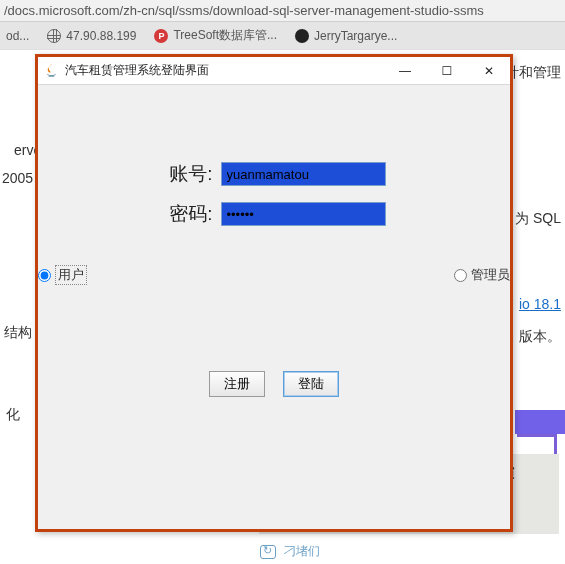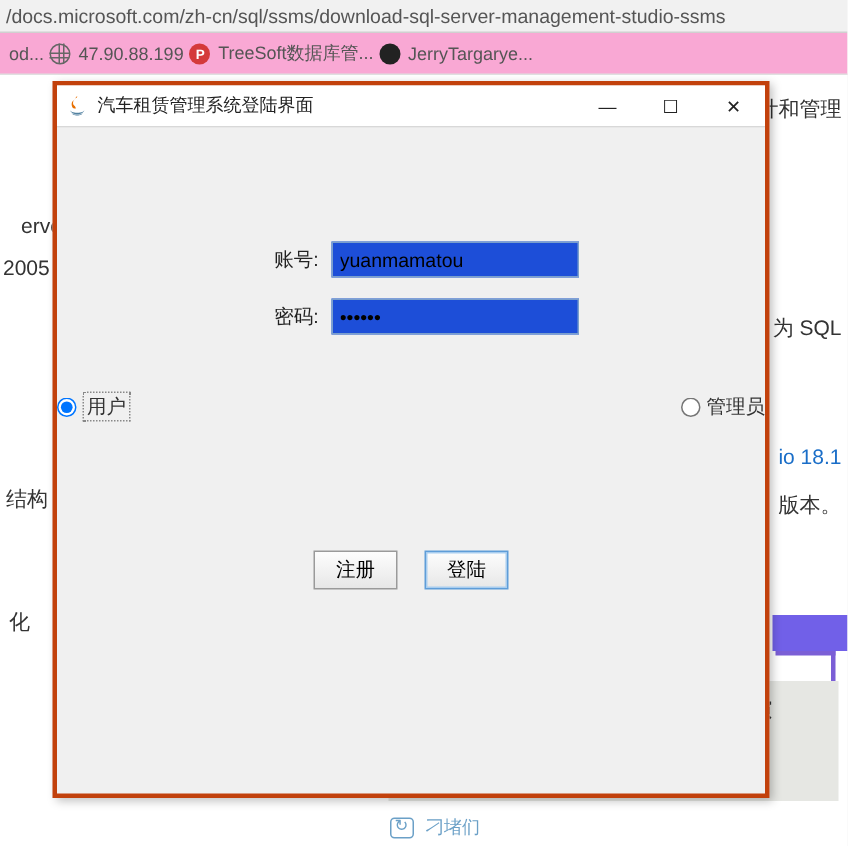--- a/index.html
+++ b/index.html
@@ -1,43 +1,43 @@
 <!DOCTYPE html>
 <html><head>
 <meta charset="utf-8">
 <style>
 *{margin:0;padding:0;box-sizing:border-box;font-family:"Microsoft YaHei",SimSun,Arial,sans-serif}
 body{width:565px;height:564px;overflow:hidden;background:#fff;position:relative;font-size:13px;color:#333}
 .url-bar{height:22px;background:#f1f1f1;border-bottom:1px solid #d0d0d0;display:flex;align-items:center;padding:0 4px;color:#555;font-size:13px;white-space:nowrap;overflow:hidden}
-.bookmarks{height:28px;background:#f9a8d4;border-bottom:1px solid #e0e0e0;display:flex;align-items:center;gap:4px;padding:0 6px;color:#555;font-size:12px;white-space:nowrap;overflow:hidden}
+.bookmarks{height:28px;background:#e5e5e5;border-bottom:1px solid #e0e0e0;display:flex;align-items:center;gap:18px;padding:0 6px;color:#555;font-size:12px;white-space:nowrap;overflow:hidden}
 .bm{display:flex;align-items:center;gap:5px;cursor:pointer}
 .globe{width:14px;height:14px;border:1.2px solid #666;border-radius:50%;position:relative;display:inline-block;box-sizing:border-box}
 .globe::before{content:"";position:absolute;top:-1px;left:5px;width:2px;height:13px;border-left:1px solid #666;border-right:1px solid #666}
 .globe::after{content:"";position:absolute;left:-1px;top:5px;height:2px;width:13px;border-top:1px solid #666;border-bottom:1px solid #666}
 .pinsoft{width:14px;height:14px;border-radius:50%;background:#d43a3a;color:#fff;font-size:9px;display:flex;align-items:center;justify-content:center;font-weight:bold}
 .gh{width:14px;height:14px;border-radius:50%;background:#222}
 .page-bg{position:absolute;top:50px;left:0;right:0;bottom:0;background:#fff;padding:20px 4px}
 .bg-frag{color:#333;font-size:14px;line-height:2.4;position:absolute}
-.link-blue{color:#1a6ec8;}
+.link-blue{color:#1a6ec8;text-decoration:underline}
 .purple-btn{position:absolute;right:0;top:360px;width:50px;height:24px;background:#7160e8}
 .info-box{position:absolute;right:6px;bottom:30px;width:300px;height:80px;background:#e6e7e3;padding:8px 10px;font-size:13px;line-height:1.7;color:#333;z-index:5}
 .info-box b{font-weight:bold}
 .shadow-deco{position:absolute;right:8px;bottom:70px;width:40px;height:60px;border:3px solid #7b5fd6;border-left:none;border-bottom:none;z-index:4}
 
 .win{position:absolute;top:54px;left:35px;width:478px;height:478px;background:#f0f0f0;border:3px solid #c2410c;box-shadow:2px 2px 6px rgba(0,0,0,.25);z-index:10}
 .titlebar{height:28px;background:#fff;border-bottom:1px solid #d8d8d8;display:flex;align-items:center;padding-left:6px}
 .java-icon{width:15px;height:15px;margin-right:6px}
 .java-icon svg{width:15px;height:15px}
 .titlebar .title{flex:1;font-size:12px;color:#222}
 .win-btns{display:flex;height:100%}
 .win-btn{width:42px;display:flex;align-items:center;justify-content:center;cursor:pointer;font-size:12px;color:#222}
 
 .form{padding:76px 0 0 0}
 .row{display:flex;align-items:center;justify-content:center;margin-bottom:14px}
-.lbl{width:50px;text-align:right;margin-right:8px;font-size:13px;color:#222}
+.lbl{width:50px;text-align:right;margin-right:8px;font-size:19px;color:#222}
 .inp{width:165px;height:24px;border:1px solid #7a9fcd;background:#1d4ed8;padding:0 5px;font-size:13px;outline:none}
 .radios{display:flex;justify-content:space-between;gap:22px;margin-top:38px}
 .radio{display:flex;align-items:center;gap:4px;font-size:13px;cursor:pointer}
 .radio input{width:13px;height:13px}
 .radio .dotted{border:1px dotted #888;padding:0 2px}
 .actions{display:flex;justify-content:center;gap:18px;margin-top:86px}
 .btn{min-width:56px;height:26px;background:linear-gradient(#fdfdfd,#e7e7e7);border:1px solid #9a9a9a;font-size:13px;cursor:pointer;padding:0 14px}
 .btn.focused{border:1px solid #5f9dd8;box-shadow:0 0 0 1px #a8cdef inset}
 
 .bottom-strip{position:absolute;left:260px;bottom:4px;display:flex;align-items:center;gap:8px;color:#6ba0c7;font-size:12px}

